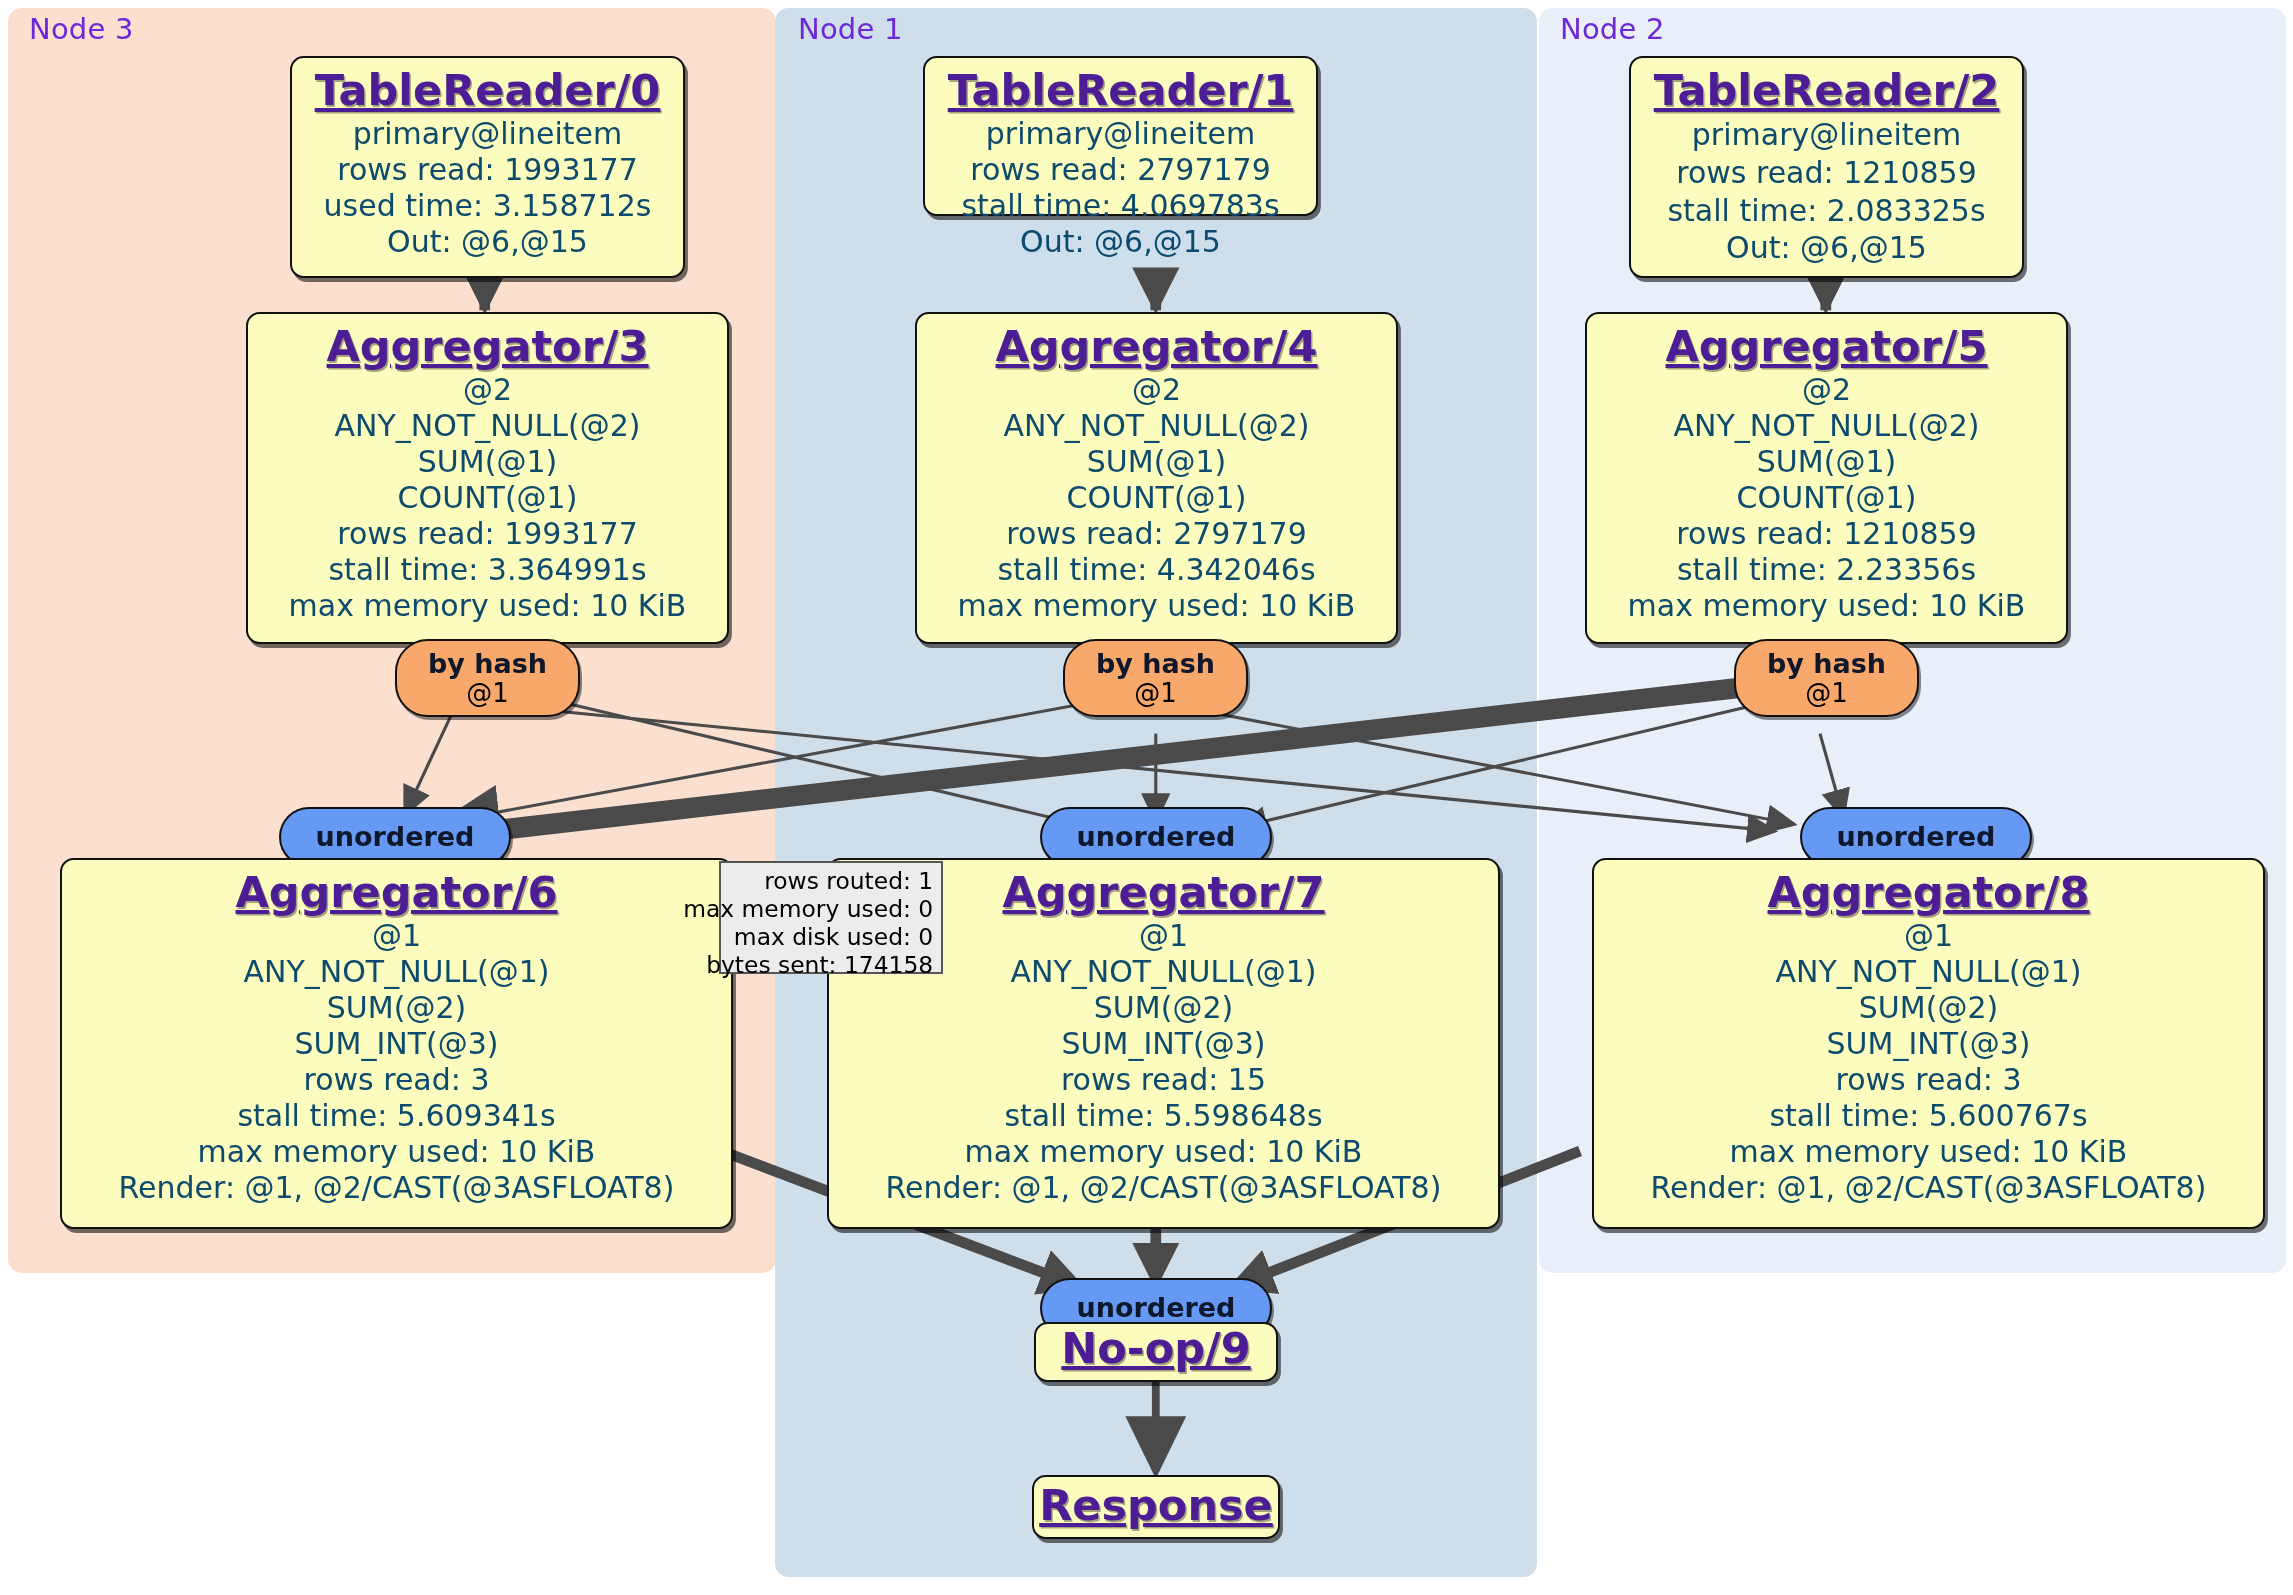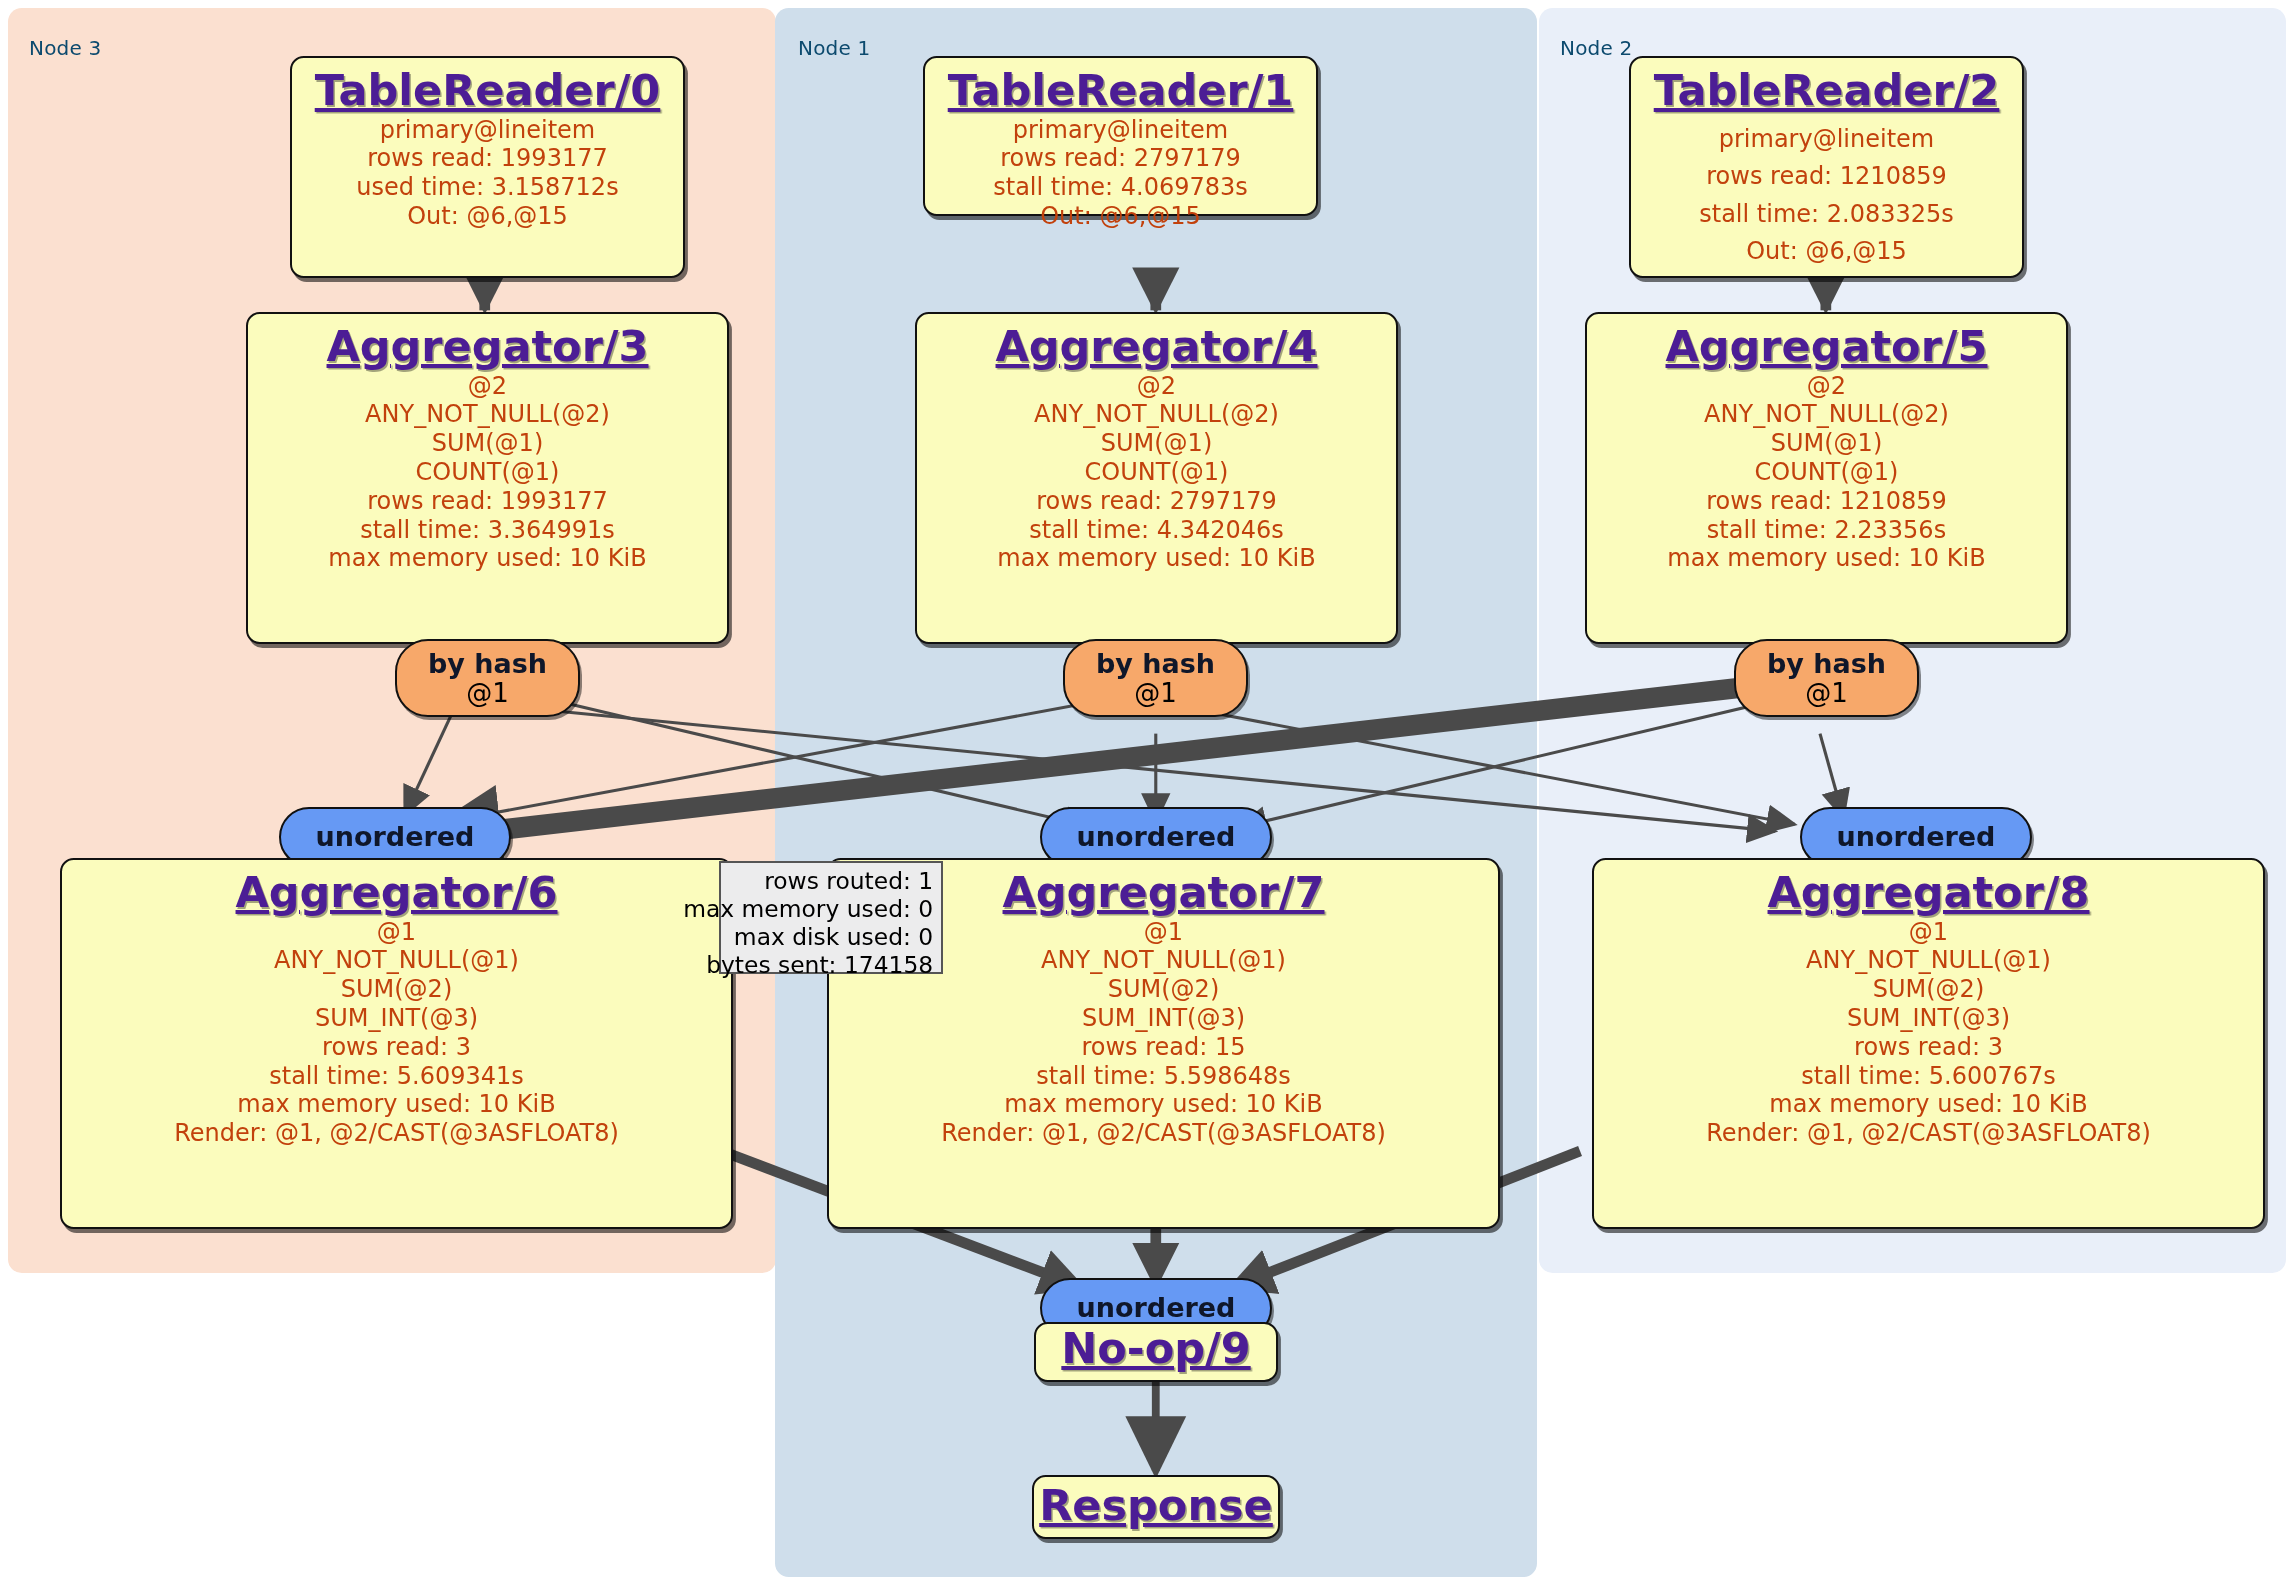--- a/index.html
+++ b/index.html
@@ -2,37 +2,37 @@
 <html><head>
 <meta charset="utf-8">
 <style>
   html,body{margin:0;padding:0;background:#ffffff;}
   #stage{position:relative;width:2294px;height:1596px;
          font-family:"DejaVu Sans","Liberation Sans",sans-serif;
          background:#ffffff;overflow:hidden;}
 
   
   .panel{position:absolute;border-radius:13.7px;}
-  .panel-label{position:absolute;font-size:20px;color:#0c4a6e;
-               letter-spacing:0.2px;white-space:nowrap;margin-top:24px;}
+  .panel-label{position:absolute;font-size:29px;color:#6d28d9;
+               letter-spacing:0.2px;white-space:nowrap;}
 
   
   #edges{position:absolute;left:0;top:0;width:2294px;height:1596px;
          pointer-events:none;}
 
   
   .opbox{position:absolute;background:#fbfcbd;border:2.4px solid #111;
          border-radius:13.7px;box-sizing:border-box;
          box-shadow:2.9px 3.9px 0 rgba(0,0,0,.55);
          display:flex;flex-direction:column;align-items:center;
          justify-content:flex-start;padding:7.8px 9.8px 9.8px;}
   .opbox .title{font-size:43px;font-weight:bold;color:#4c1d95;
                 line-height:1.16;text-shadow:1.5px 1.5px 0 rgba(0,0,0,.35);
                 white-space:nowrap;text-decoration:underline;}
-  .opbox .ln{font-size:24px;color:#c2410c;line-height:1.2;white-space:nowrap;}
+  .opbox .ln{font-size:30px;color:#0c4a6e;line-height:1.2;white-space:nowrap;}
   .opbox.compact{justify-content:flex-end;padding:5.9px 15.6px;}
 
   
   .pill{position:absolute;box-sizing:border-box;border:2.4px solid #111;
         border-radius:33px;display:flex;flex-direction:column;
         align-items:center;justify-content:center;
         box-shadow:2px 2.9px 0 rgba(0,0,0,.45);}
   .pill.hash{background:#f7a86a;}
   .pill.unord{background:#6699f4;}
   .pill .plab{font-size:27px;font-weight:bold;color:#0f172a;line-height:1.1;

